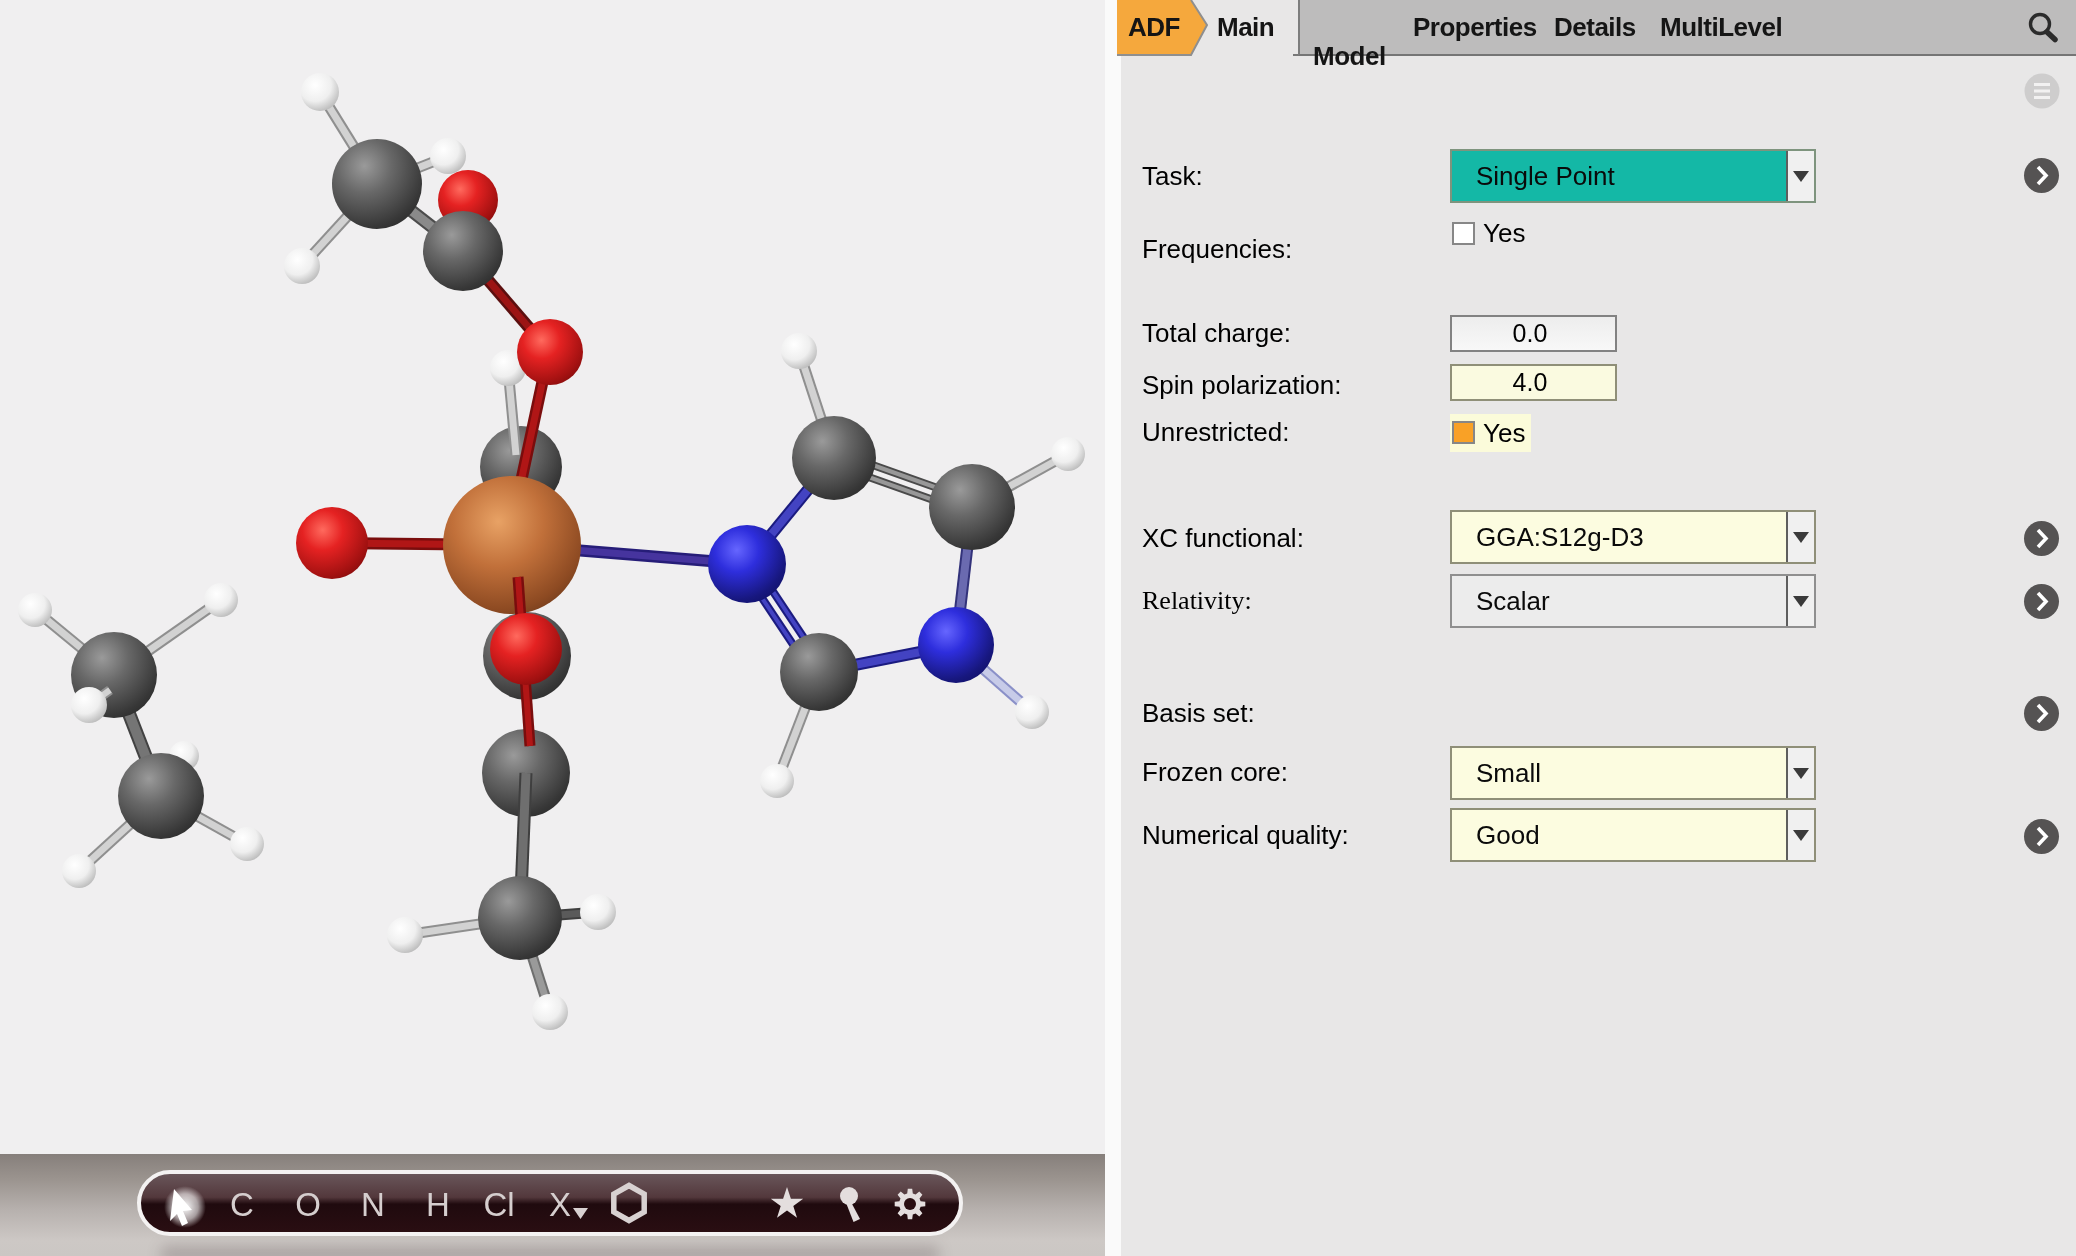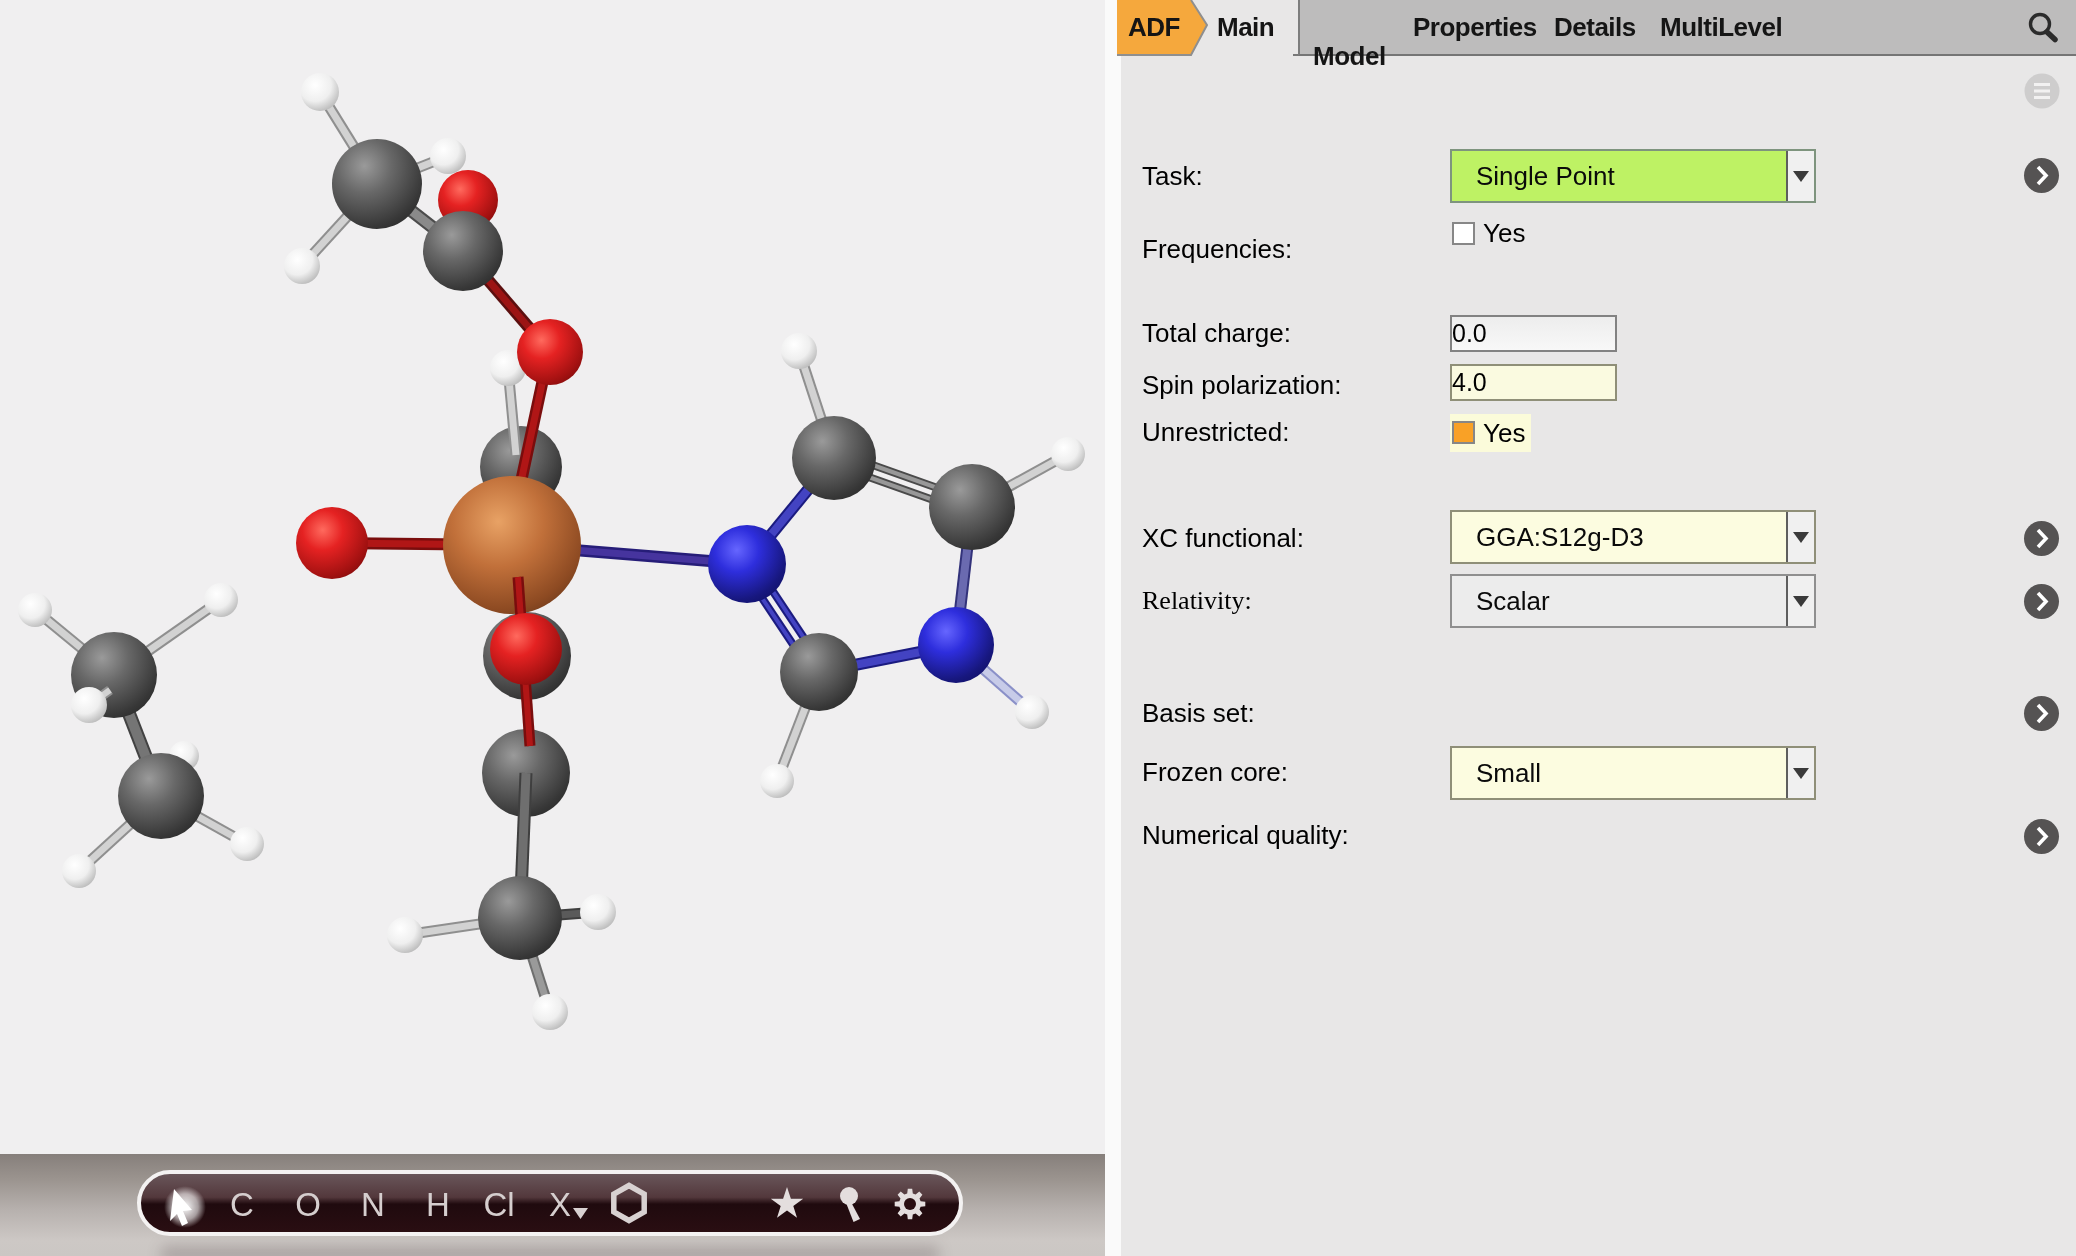--- a/index.html
+++ b/index.html
@@ -8,21 +8,21 @@
   #strip{position:absolute;left:1105px;top:0;width:16px;height:1256px;background:#fafafa;}
   #panel{position:absolute;left:1121px;top:0;width:955px;height:1256px;background:#e8e7e7;}
   .abs{position:absolute;}
   #graybar{position:absolute;left:177px;top:0;width:778px;height:54px;background:#bdbcbc;border-left:2px solid #7d7d7d;border-bottom:2px solid #757575;}
   .tabtxt{position:absolute;top:0;height:54px;line-height:54px;font-size:26px;font-weight:bold;color:#151515;letter-spacing:-0.5px;}
   .lbl{position:absolute;left:21px;font-size:26px;color:#000;height:40px;line-height:40px;}
   .drop{position:absolute;left:329px;width:362px;height:50px;border:2px solid #8f8f8f;}
   .drop .txt{position:absolute;left:24px;top:0;height:50px;line-height:50px;font-size:26px;color:#0a0a0a;}
   .drop .btn{position:absolute;right:0;top:0;width:26px;height:50px;background:#f0f0f0;border-left:2px solid #5e5e5e;}
   .drop .tri{position:absolute;right:5px;top:20px;width:0;height:0;border-left:8px solid transparent;border-right:8px solid transparent;border-top:11px solid #3a3a3a;}
-  .inp{position:absolute;left:329px;width:167px;height:37px;box-sizing:border-box;border:2px solid #828282;font-size:25px;text-align:left;line-height:33px;padding-right:7px;color:#000;}
+  .inp{position:absolute;left:329px;width:167px;height:37px;box-sizing:border-box;border:2px solid #828282;font-size:25px;text-align:center;line-height:33px;padding-right:7px;color:#000;}
   .cb{position:absolute;width:19px;height:19px;border:2px solid #878787;background:#fff;}
   .chev{position:absolute;left:903px;width:35px;height:35px;border-radius:50%;background:#555353;}
   .chev svg{position:absolute;left:0;top:0;}
 </style>
 </head>
 <body>
 <div id="root">
   <div id="viewer">
     <svg id="mol" width="1105" height="1256" viewBox="0 0 1105 1256">
 <defs>
@@ -197,21 +197,21 @@
     <svg class="abs" style="left:903px;top:73px" width="36" height="36" viewBox="0 0 36 36">
       <circle cx="18" cy="18" r="17.5" fill="#cecdcd"></circle>
       <g stroke="#f2f1f1" stroke-width="3">
         <line x1="10" y1="11.5" x2="26" y2="11.5"></line>
         <line x1="10" y1="18" x2="26" y2="18"></line>
         <line x1="10" y1="24.5" x2="26" y2="24.5"></line>
       </g>
     </svg>
 
     <div class="lbl" style="top:156px;">Task:</div>
-    <div class="drop" style="top:149px;background:#bef264;border-color:#7e947e;">
+    <div class="drop" style="top:149px;background:#14b8a6;border-color:#7e947e;">
       <div class="txt">Single Point</div>
         <div class="btn"></div>
         <div class="tri"></div>
     </div>
     <div class="chev" style="top:158px;">
         <svg width="35" height="35" viewBox="0 0 35 35">
           <polyline points="14,9 22,17.5 14,26" fill="none" stroke="#fff" stroke-width="3.6"></polyline>
         </svg>
       </div>
 
@@ -262,19 +262,24 @@
       </div>
 
     <div class="lbl" style="top:752px;">Frozen core:</div>
     <div class="drop" style="top:746px;background:#fcfce0;border-color:#8f8f78;">
       <div class="txt">Small</div>
         <div class="btn"></div>
         <div class="tri"></div>
     </div>
 
     <div class="lbl" style="top:815px;">Numerical quality:</div>
+    <div class="drop" style="top:808px;background:#fcfce0;border-color:#8f8f78;">
+      <div class="txt">Good</div>
+        <div class="btn"></div>
+        <div class="tri"></div>
+    </div>
     <div class="chev" style="top:819px;">
         <svg width="35" height="35" viewBox="0 0 35 35">
           <polyline points="14,9 22,17.5 14,26" fill="none" stroke="#fff" stroke-width="3.6"></polyline>
         </svg>
       </div>
   </div>
 </div>
 
 </body></html>

